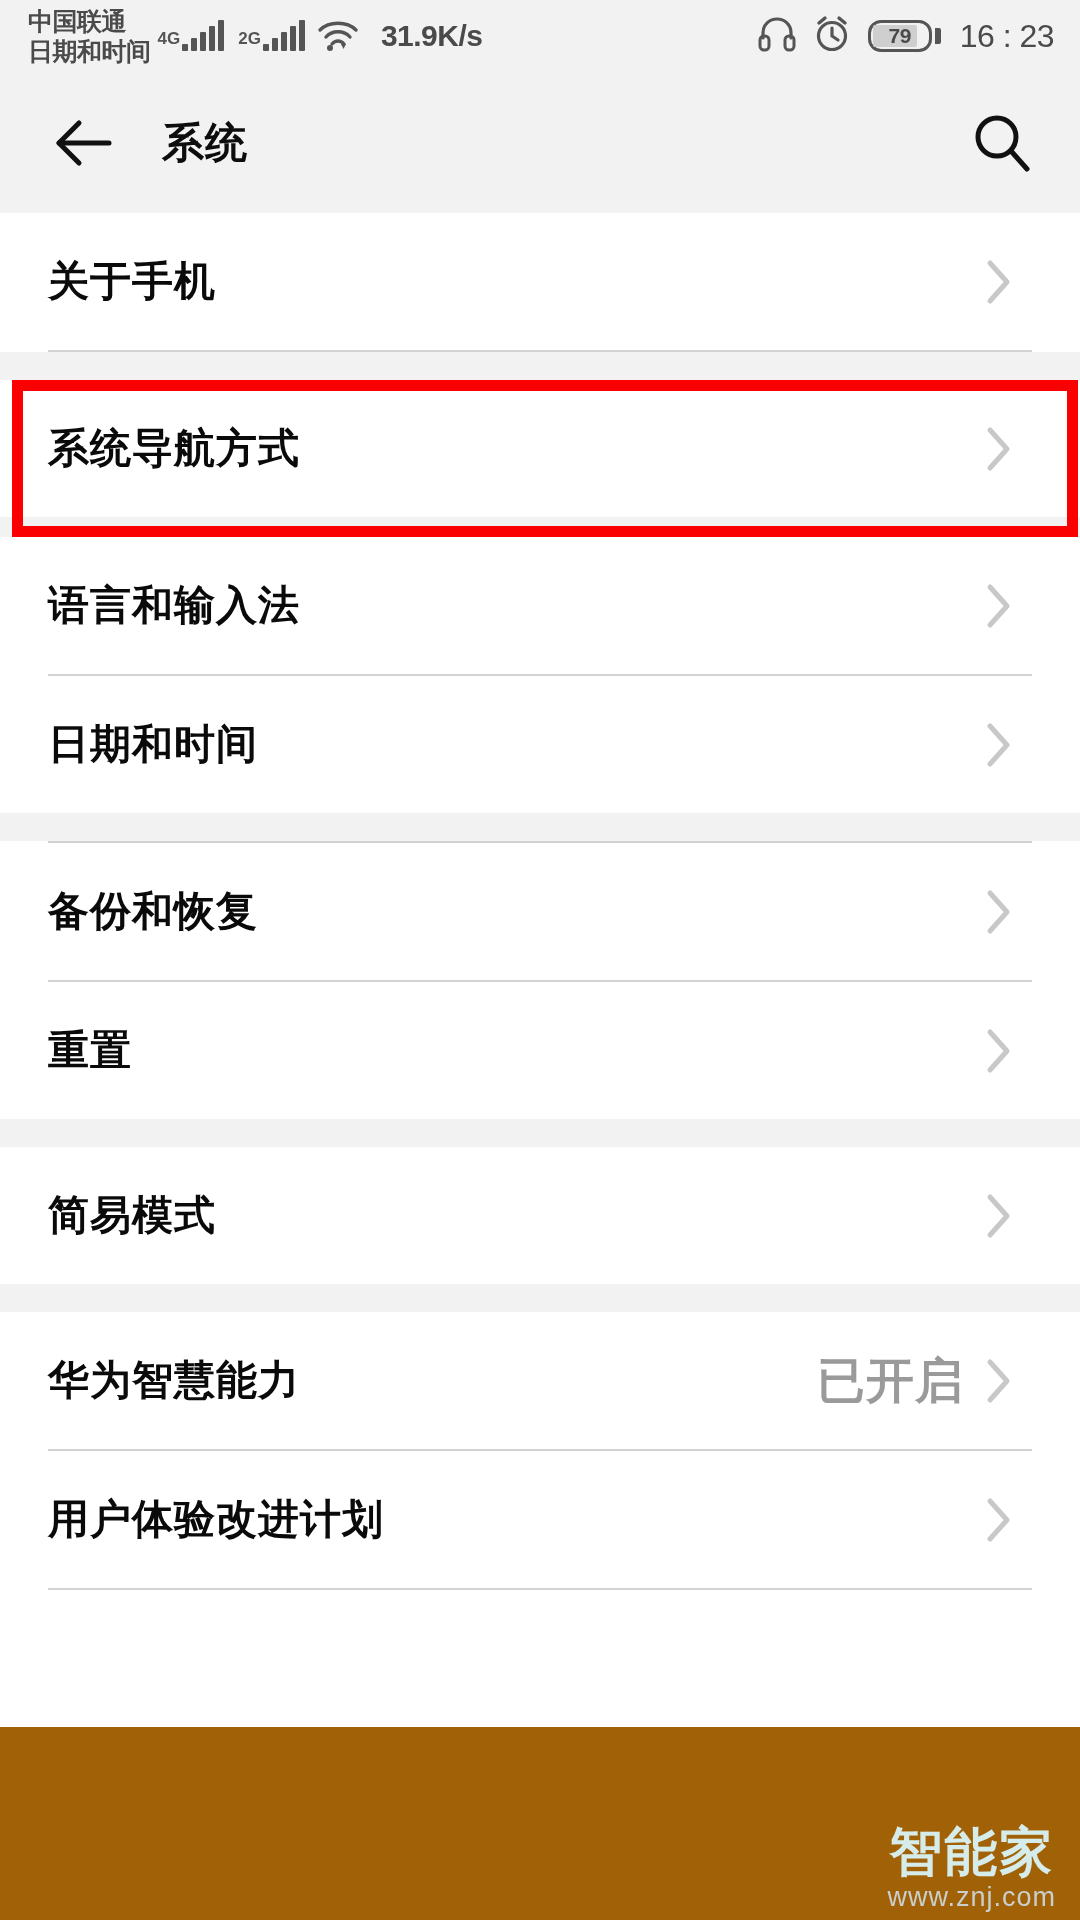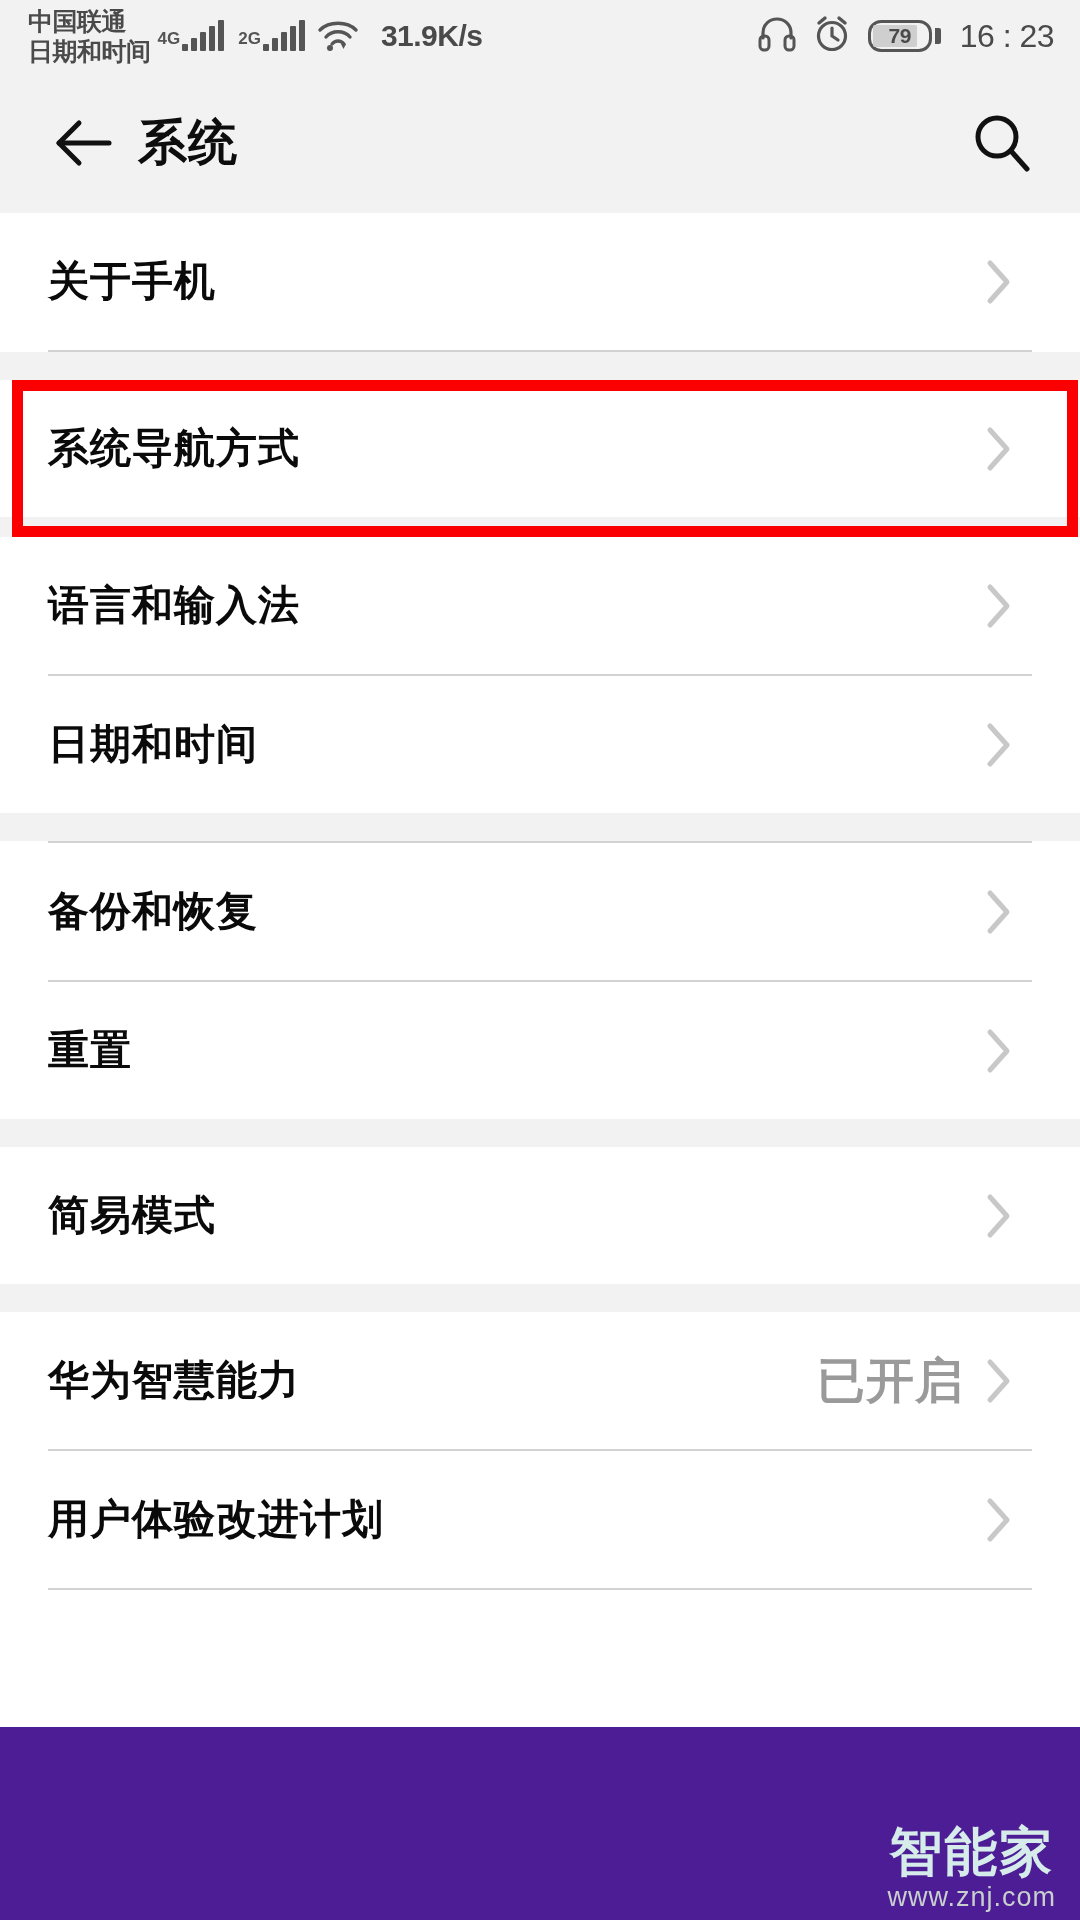--- a/index.html
+++ b/index.html
@@ -2,21 +2,21 @@
 <html><head>
 <meta charset="utf-8">
 <style>
   * { margin:0; padding:0; box-sizing:border-box; }
   html, body {
     width:1080px; height:1920px;
     background:#ffffff;
     font-family:"Liberation Sans","DejaVu Sans",sans-serif;
     overflow:hidden;
   }
-  #screen { position:relative; width:1080px; height:1920px; background:#4c1d95; }
+  #screen { position:relative; width:1080px; height:1920px; background:#a16207; }
 
   
   .statusbar {
     position:relative;
     height:72px;
     background:#f2f2f2;
     display:flex;
     align-items:center;
     justify-content:space-between;
     padding:0 26px 0 28px;
@@ -74,22 +74,22 @@
 
   
   .appbar {
     height:141px; background:#f2f2f2;
     display:flex; align-items:center;
     padding:0 38px 0 46px;
     position:relative;
   }
   .back-btn { width:76px; height:76px; display:flex; align-items:center; justify-content:center; cursor:pointer;}
   .page-title {
-    font-size:49px; color:#0d0d0d; font-weight:700;
-    margin-left:16px; letter-spacing:1px;
+    font-size:42px; color:#0d0d0d; font-weight:700;
+    margin-left:40px; letter-spacing:1px;
   }
   .search-btn {
     margin-left:auto; width:80px; height:80px;
     display:flex; align-items:center; justify-content:center; cursor:pointer;
   }
 
   
   .list { background:#ffffff; }
   .gap { height:28px; background:#f2f2f2; }
   .section { background:#ffffff; }

